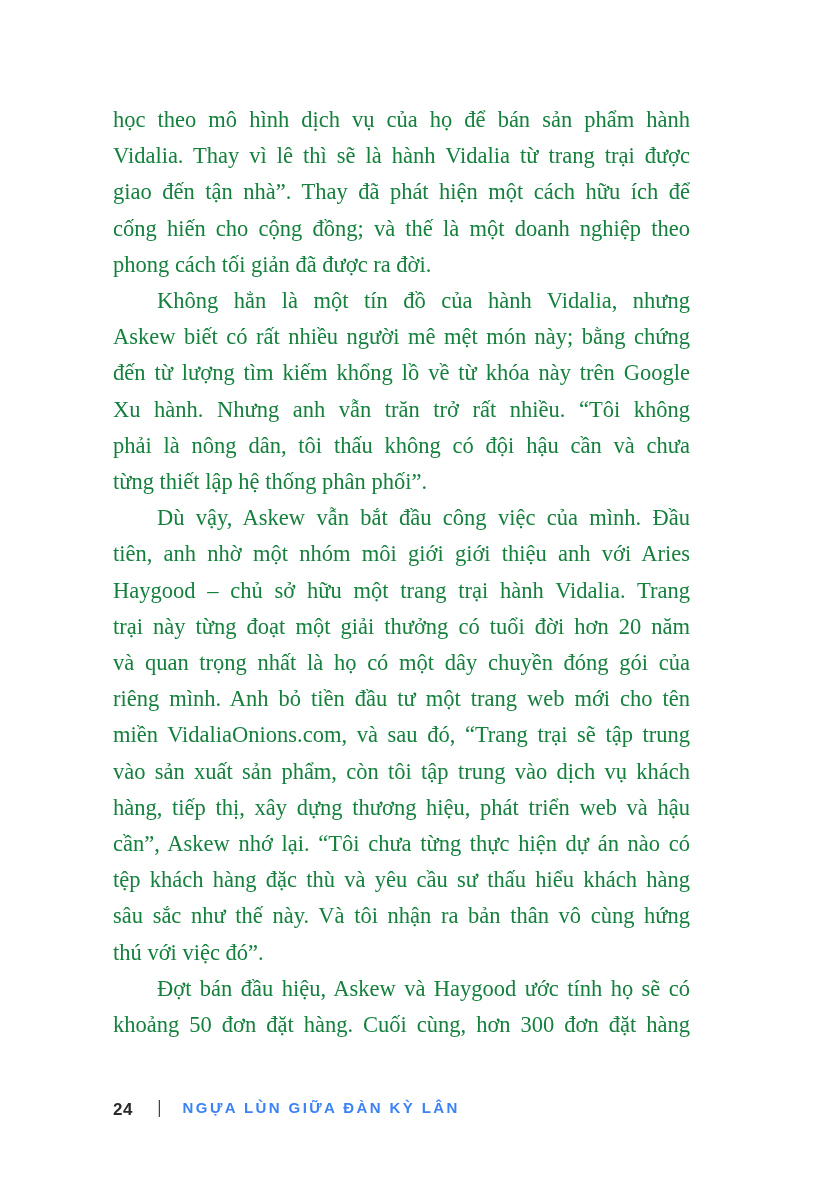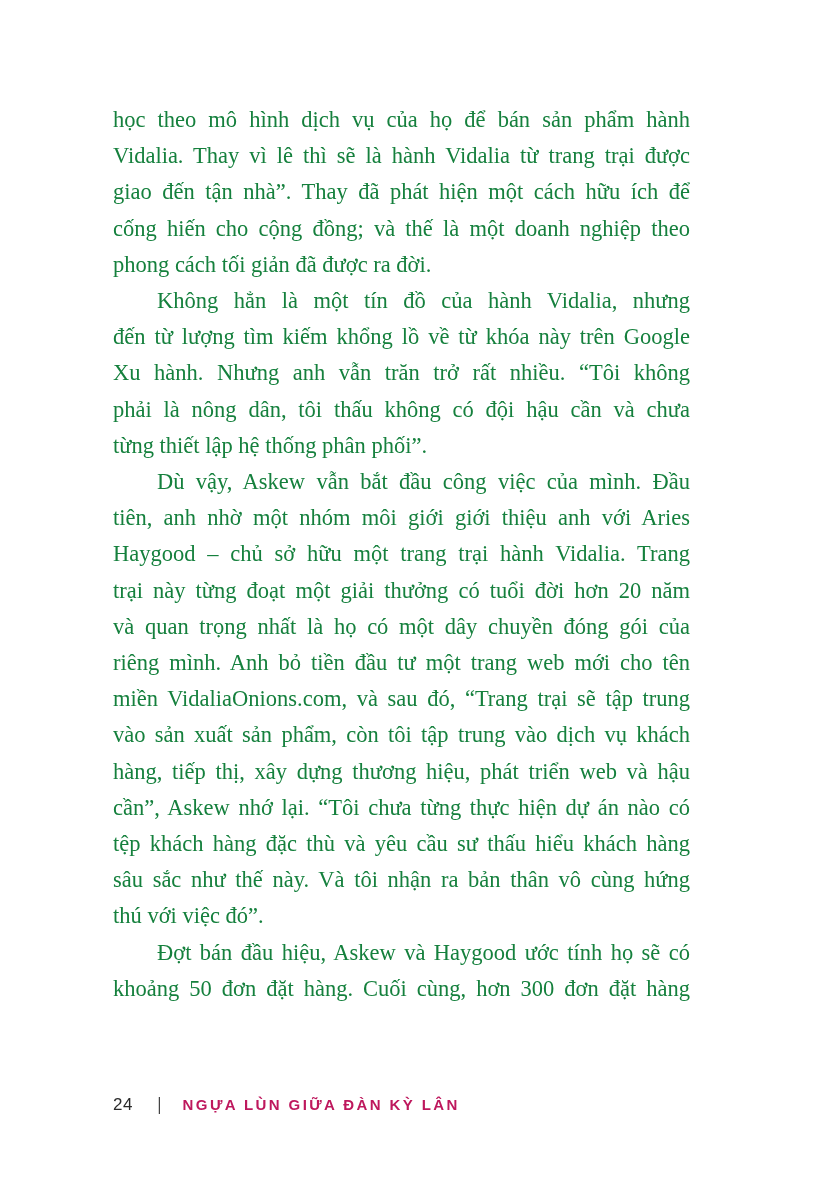--- a/index.html
+++ b/index.html
@@ -40,52 +40,54 @@
     position: absolute;
     left: 113px;
     top: 1094px;
     display: flex;
     align-items: center;
     font-family: "Liberation Sans", "DejaVu Sans", sans-serif;
     color: #2a2a2a;
   }
   .footer .page-number {
     font-size: 17px;
-    font-weight: 400;
+    font-weight: 700;
     letter-spacing: 0.5px;
+    margin-top: 6px;
   }
   .footer .sep {
     font-size: 18px;
     font-weight: 300;
     color: #3a3a3a;
     margin: 0 21px 0 24px;
     transform: scaleX(0.8);
   }
   .footer .book-title {
     font-size: 15px;
     font-weight: 700;
     letter-spacing: 2.4px;
-    color: #be185d;
+    color: #3b82f6;
   }
 </style>
 </head>
 <body>
 
 <div class="page">
 
   <main class="text-block" id="text-block">
       <div class="paragraph">
         <div class="line">học theo mô hình dịch vụ của họ để bán sản phẩm hành</div>
         <div class="line">Vidalia. Thay vì lê thì sẽ là hành Vidalia từ trang trại được</div>
         <div class="line">giao đến tận nhà”. Thay đã phát hiện một cách hữu ích để</div>
         <div class="line">cống hiến cho cộng đồng; và thế là một doanh nghiệp theo</div>
         <div class="line last">phong cách tối giản đã được ra đời.</div>
       </div>
       <div class="paragraph">
         <div class="line indent">Không hẳn là một tín đồ của hành Vidalia, nhưng</div>
+        <div class="line">Askew biết có rất nhiều người mê mệt món này; bằng chứng</div>
         <div class="line">đến từ lượng tìm kiếm khổng lồ về từ khóa này trên Google</div>
         <div class="line">Xu hành. Nhưng anh vẫn trăn trở rất nhiều. “Tôi không</div>
         <div class="line">phải là nông dân, tôi thấu không có đội hậu cần và chưa</div>
         <div class="line last">từng thiết lập hệ thống phân phối”.</div>
       </div>
       <div class="paragraph">
         <div class="line indent">Dù vậy, Askew vẫn bắt đầu công việc của mình. Đầu</div>
         <div class="line">tiên, anh nhờ một nhóm môi giới giới thiệu anh với Aries</div>
         <div class="line">Haygood – chủ sở hữu một trang trại hành Vidalia. Trang</div>
         <div class="line">trại này từng đoạt một giải thưởng có tuổi đời hơn 20 năm</div>

